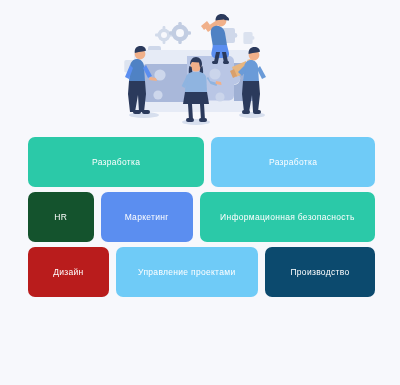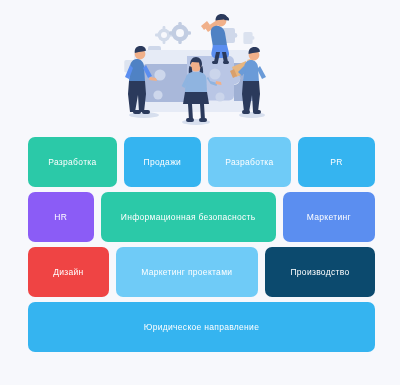--- a/index.html
+++ b/index.html
@@ -175,55 +175,46 @@
       </g>
     </svg>
   </div>
 
   <div id="tile-grid">
 
     <div class="tile-row">
       <div class="tile" style="flex:92;background:#2bc9a8">
         <span class="tile-label">Разработка</span>
       </div>
-      <div class="tile" style="flex:78;background:#35b4f0">
-        <span class="tile-label">Продажи</span>
-      </div>
       <div class="tile" style="flex:85;background:#6fcbf7">
         <span class="tile-label">Разработка</span>
       </div>
-      <div class="tile" style="flex:78;background:#35b4f0">
-        <span class="tile-label">PR</span>
-      </div>
-    </div>
-
-    <div class="tile-row">
-      <div class="tile" style="flex:60;background:#8b5cf6">
+    </div>
+
+    <div class="tile-row">
+      <div class="tile" style="flex:60;background:#14532d">
         <span class="tile-label">HR</span>
+      </div>
+      <div class="tile" style="flex:90;background:#5b8ef0">
+        <span class="tile-label">Маркетинг</span>
       </div>
       <div class="tile" style="flex:183;background:#2bc9a8">
         <span class="tile-label">Информационная безопасность</span>
       </div>
-      <div class="tile" style="flex:90;background:#5b8ef0">
-        <span class="tile-label">Маркетинг</span>
-      </div>
-    </div>
-
-    <div class="tile-row">
-      <div class="tile" style="flex:77;background:#ef4444">
+    </div>
+
+    <div class="tile-row">
+      <div class="tile" style="flex:77;background:#b91c1c">
         <span class="tile-label">Дизайн</span>
       </div>
       <div class="tile" style="flex:146;background:#6fcbf7">
-        <span class="tile-label">Маркетинг проектами</span>
+        <span class="tile-label">Управление проектами</span>
       </div>
       <div class="tile" style="flex:110;background:#0c4a6e">
         <span class="tile-label">Производство</span>
       </div>
     </div>
 
     <div class="tile-row">
-      <div class="tile" style="flex:172;background:#35b4f0">
-        <span class="tile-label">Юридическое направление</span>
-      </div>
     </div>
 
   </div>
 </div>
 
 </body></html>

